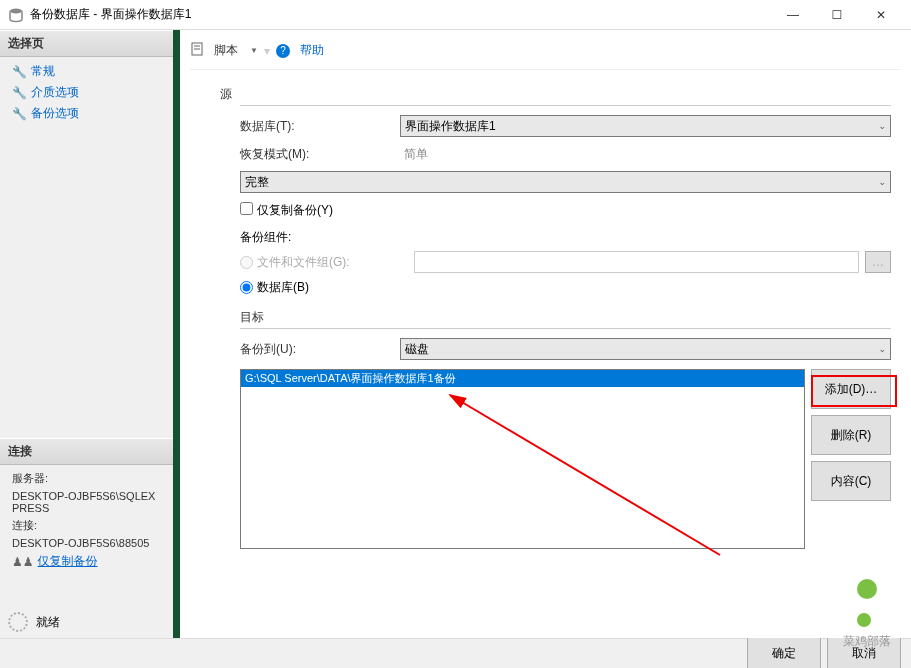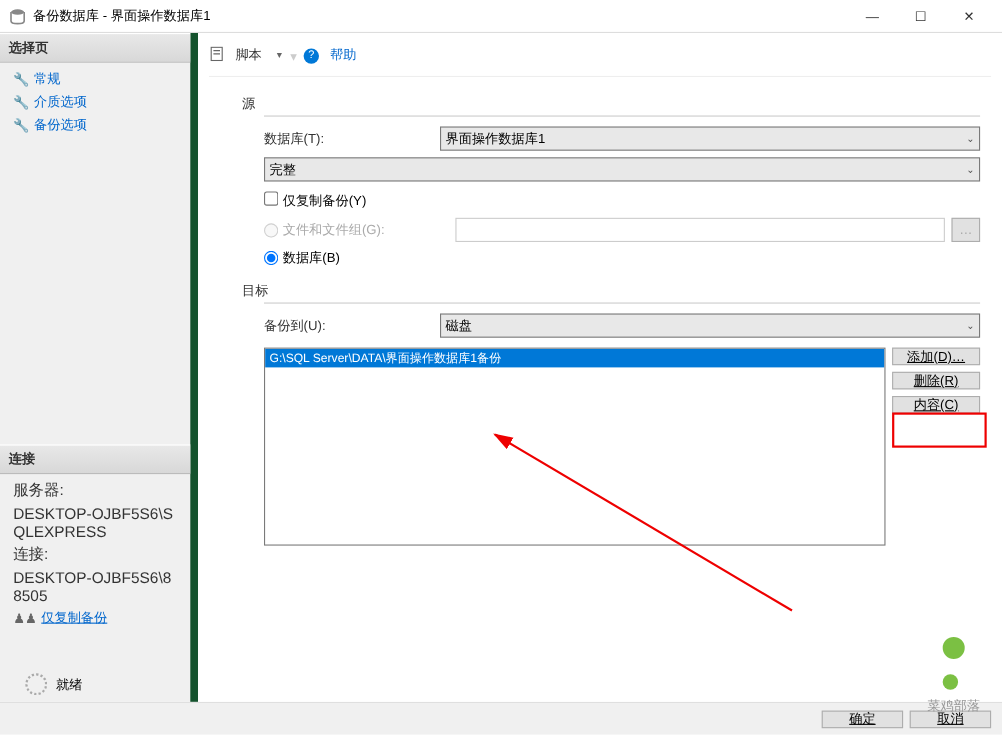--- a/index.html
+++ b/index.html
@@ -12,27 +12,27 @@
 
 .container { display: flex; height: 608px; }
 
 .sidebar { width: 180px; background: #f0f0f0; border-right: 7px solid #14532d; display: flex; flex-direction: column; }
 .section-header { background: linear-gradient(#e8e8e8, #d8d8d8); border-top: 1px solid #fff; border-bottom: 1px solid #bbb; padding: 4px 8px; font-weight: bold; color: #333; }
 .section-body { padding: 4px 8px; flex-shrink: 0; }
 .nav-item { display: flex; align-items: center; padding: 2px 4px; color: #0066cc; cursor: pointer; }
 .nav-item .wrench { margin-right: 4px; color: #666; }
 .flex-spacer { flex: 1; }
 
-.info-line { padding: 2px 4px; color: #333; font-size: 14px; word-break: break-all; }
+.info-line { padding: 2px 4px; color: #333; font-size: 11px; word-break: break-all; }
 .info-label { font-weight: normal; }
 .link-item { display: flex; align-items: center; padding: 2px 4px; }
 .link-item .icon { margin-right: 4px; color: #666; }
 .link-item a { color: #0066cc; text-decoration: underline; cursor: pointer; }
 
-.status-row { display: flex; align-items: center; padding: 6px 23px; }
+.status-row { display: flex; align-items: center; padding: 6px 8px; }
 .spinner { width: 20px; height: 20px; border: 2px dotted #aaa; border-radius: 50%; margin-right: 8px; }
 
 .main { flex: 1; padding: 8px 10px; position: relative; overflow: hidden; background: #fff; }
 .toolbar { display: flex; align-items: center; padding: 4px 0 10px 0; border-bottom: 1px solid #eee; gap: 6px; }
 .toolbar .tbtn { display: flex; align-items: center; gap: 10px; color: #333; cursor: pointer; }
 .toolbar .help { color: #0066cc; }
 .dropdown-arrow { font-size: 8px; color: #666; margin-left: 2px; }
 
 .form-area { padding: 10px 10px 0 30px; }
 .group-title { color: #333; margin: 6px 0 2px 0; }
@@ -48,21 +48,21 @@
 .checkbox-row { display: flex; align-items: flex-start; gap: 4px; margin-left: 20px; padding: 4px 0; }
 .radio-row { display: flex; align-items: center; gap: 4px; margin-left: 20px; padding: 3px 0; }
 .radio-row.disabled { color: #aaa; }
 
 .ellipsis-btn { width: 26px; height: 22px; background: #e1e1e1; border: 1px solid #adadad; margin-left: 6px; display: flex; align-items: center; justify-content: center; cursor: pointer; }
 
 .dest-container { display: flex; margin: 8px 0 0 0; gap: 6px; }
 .dest-list { flex: 1; height: 180px; border: 1px solid #7a7a7a; background: #fff; overflow: auto; }
 .dest-item { padding: 1px 4px; color: #fff; background: #0078d7; font-size: 11px; white-space: nowrap; }
 .dest-buttons { width: 80px; display: flex; flex-direction: column; gap: 6px; }
-.btn { height: 16px; border: 1px solid #adadad; background: #e1e1e1; display: flex; align-items: center; justify-content: center; cursor: pointer; text-decoration: underline; }
+.btn { height: 40px; border: 1px solid #adadad; background: #e1e1e1; display: flex; align-items: center; justify-content: center; cursor: pointer; }
 
 .highlight-box { position: absolute; border: 2px solid #e00; pointer-events: none; }
 
 .arrow-svg { position: absolute; pointer-events: none; }
 
 .footer { height: 30px; border-top: 1px solid #ddd; display: flex; align-items: center; justify-content: flex-end; padding: 0 10px; gap: 6px; background: #f0f0f0; }
 .footer-spacer { flex: 1; }
 .footer .btn { width: 74px; }
 
 .watermark { position: absolute; right: 20px; bottom: 18px; display: flex; align-items: center; gap: 6px; color: #999; font-size: 13px; pointer-events: none; flex-direction: column; }
@@ -152,50 +152,57 @@
       <div class="form-row">
         <div class="form-label">数据库(T):</div>
         <div class="form-field">
           <div class="combo">
             <span>界面操作数据库1</span>
             <span class="combo-arrow">⌄</span>
           </div>
         </div>
       </div>
 
+      <div class="form-row">
+        <div class="form-label">恢复模式(M):</div>
+        <div class="form-field">
+          <div class="readonly-text">简单</div>
+        </div>
+      </div>
 
       <div class="form-row">
         <div class="form-field">
           <div class="combo">
             <span>完整</span>
             <span class="combo-arrow">⌄</span>
           </div>
         </div>
       </div>
 
       <div class="checkbox-row">
         <input type="checkbox" style="">
         <span>仅复制备份(Y)</span>
       </div>
 
+      <div style="margin:6px 0 2px 20px;">备份组件:</div>
 
       <div class="radio-row disabled">
         <input type="radio" name="comp" disabled="" style="">
         <span>文件和文件组(G):</span>
         <div style="flex:1;display:flex;margin-left:60px;">
           <div class="combo flat" style="flex:1;"></div>
           <div class="ellipsis-btn">…</div>
         </div>
       </div>
       <div class="radio-row">
         <input type="radio" name="comp" checked="" style="">
         <span>数据库(B)</span>
       </div>
 
-      <div class="group-title" style="margin-top:10px;">目标</div>
+      <div class="group-title" style="margin-top:10px;margin-left:20px;">目标</div>
       <div class="group-line"></div>
 
       <div class="form-row">
         <div class="form-label">备份到(U):</div>
         <div class="form-field">
           <div class="combo">
             <span>磁盘</span>
             <span class="combo-arrow">⌄</span>
           </div>
         </div>

